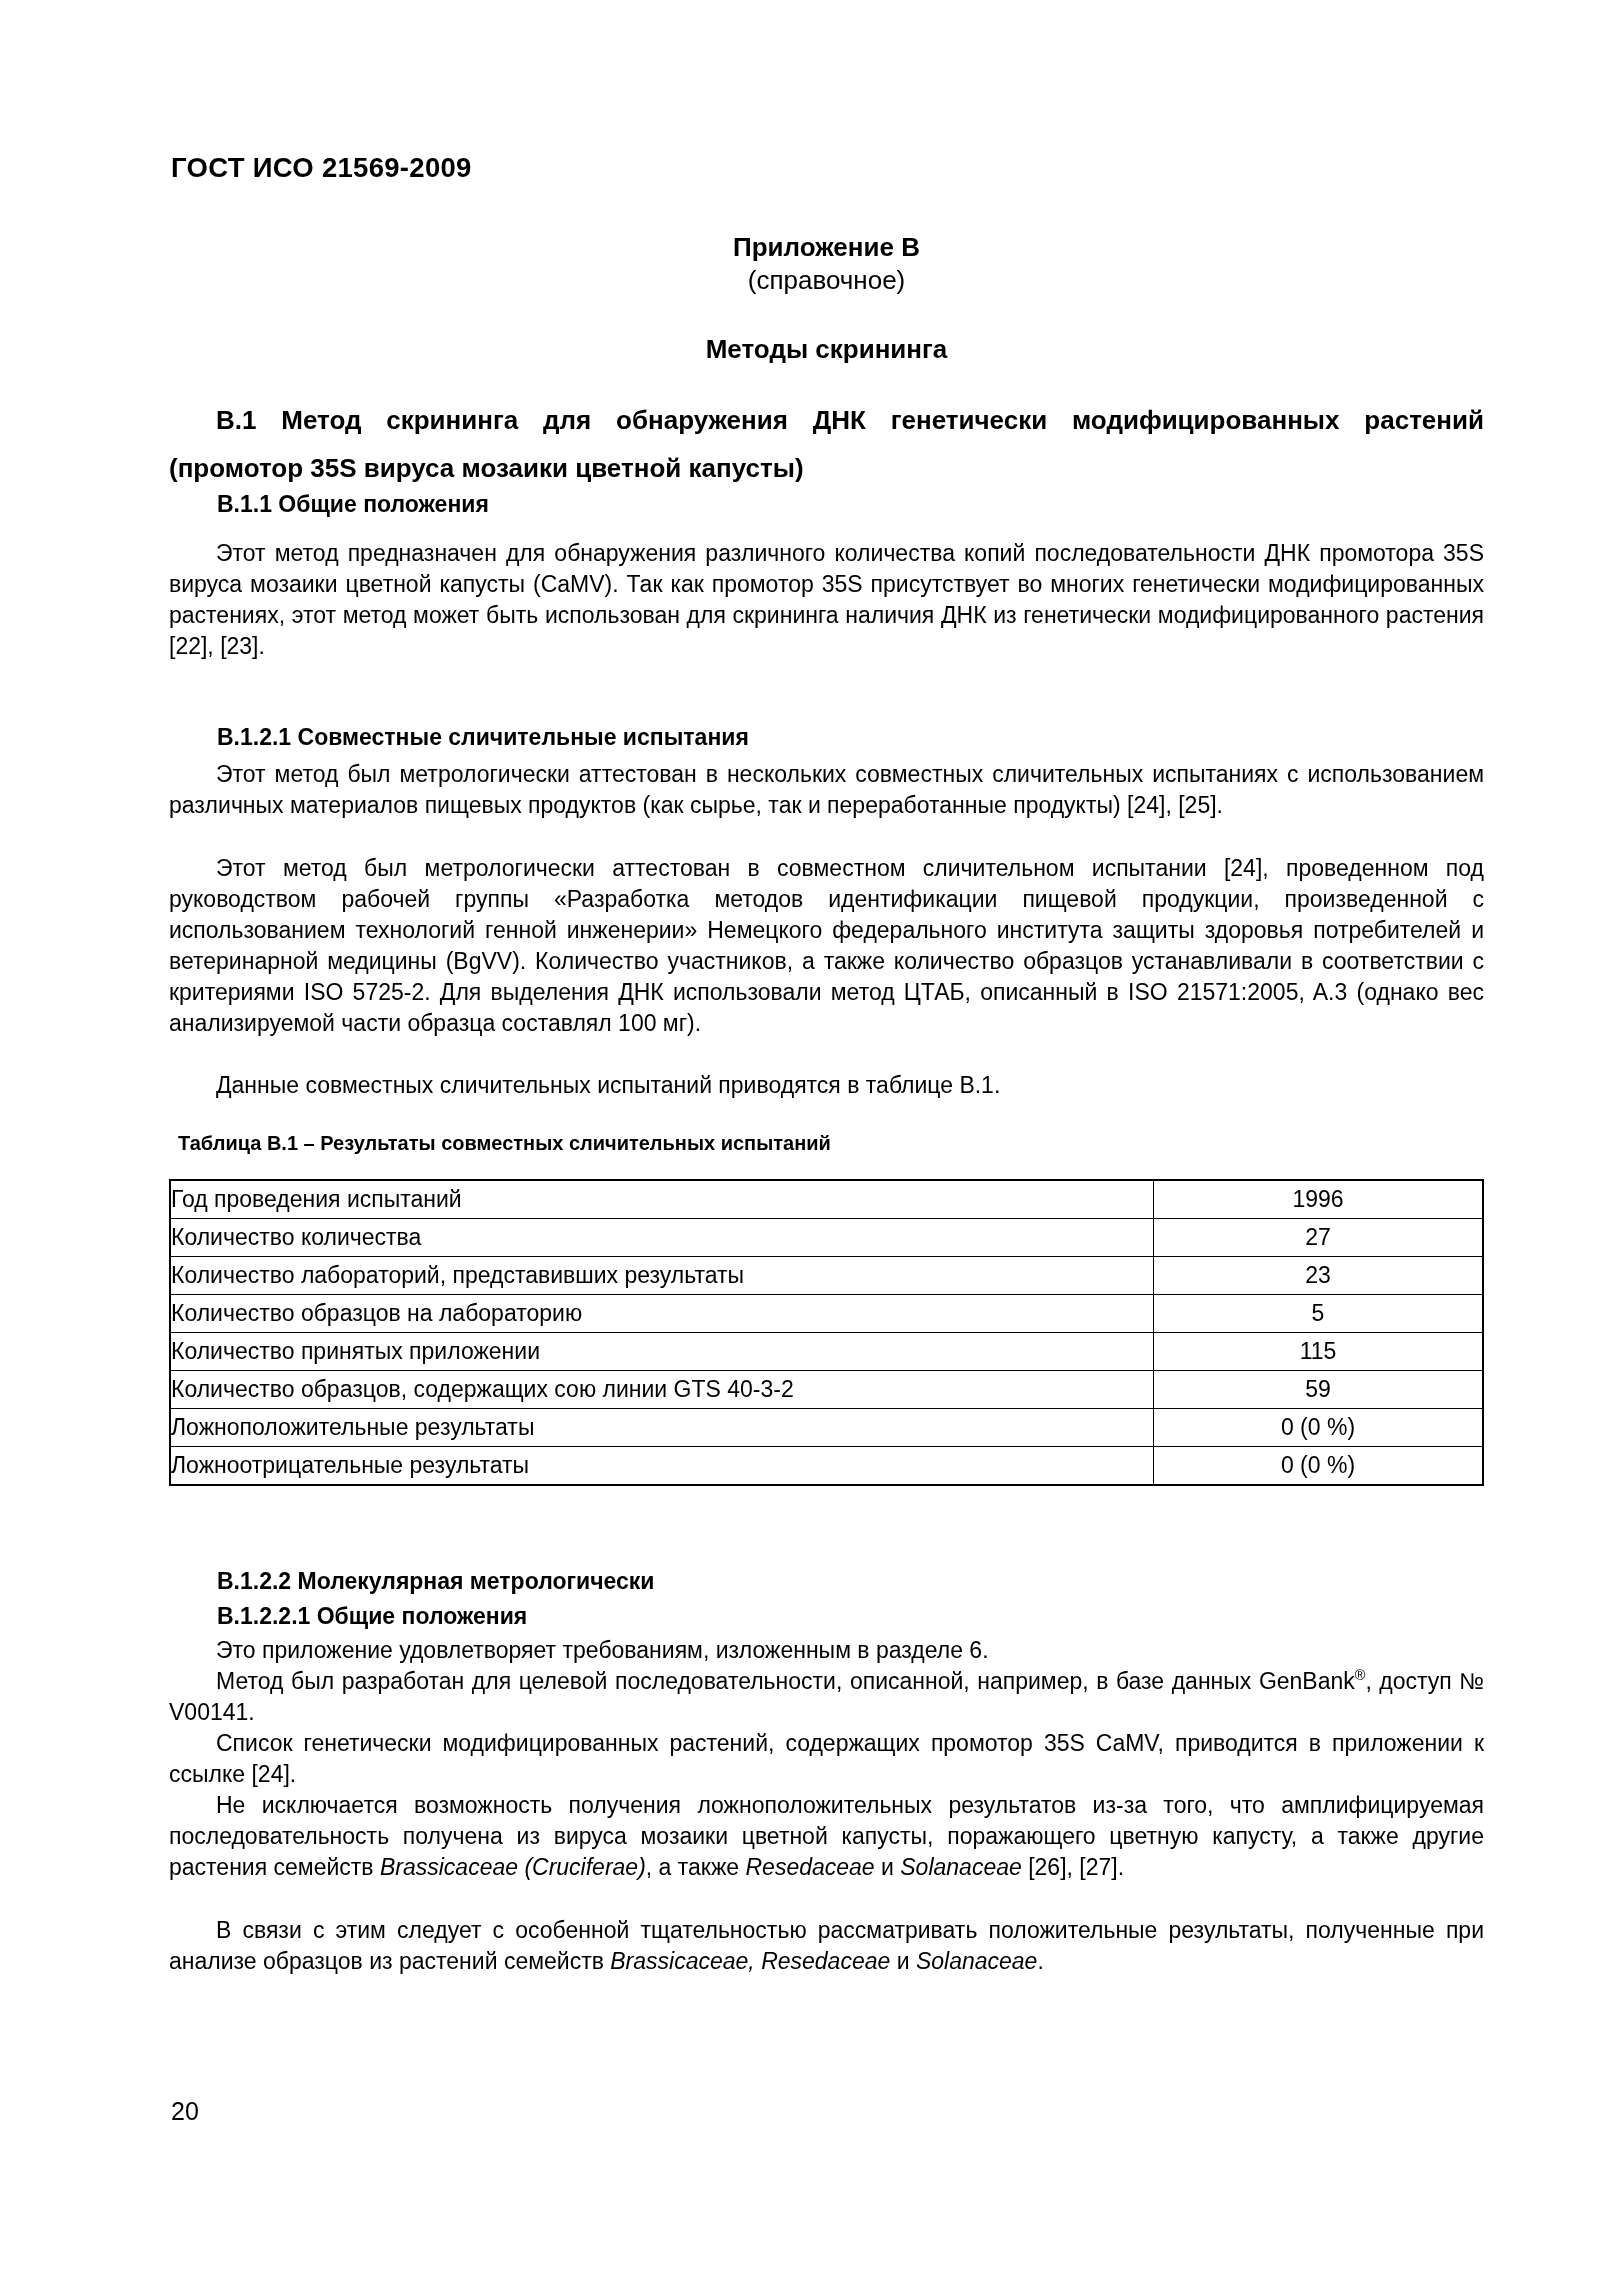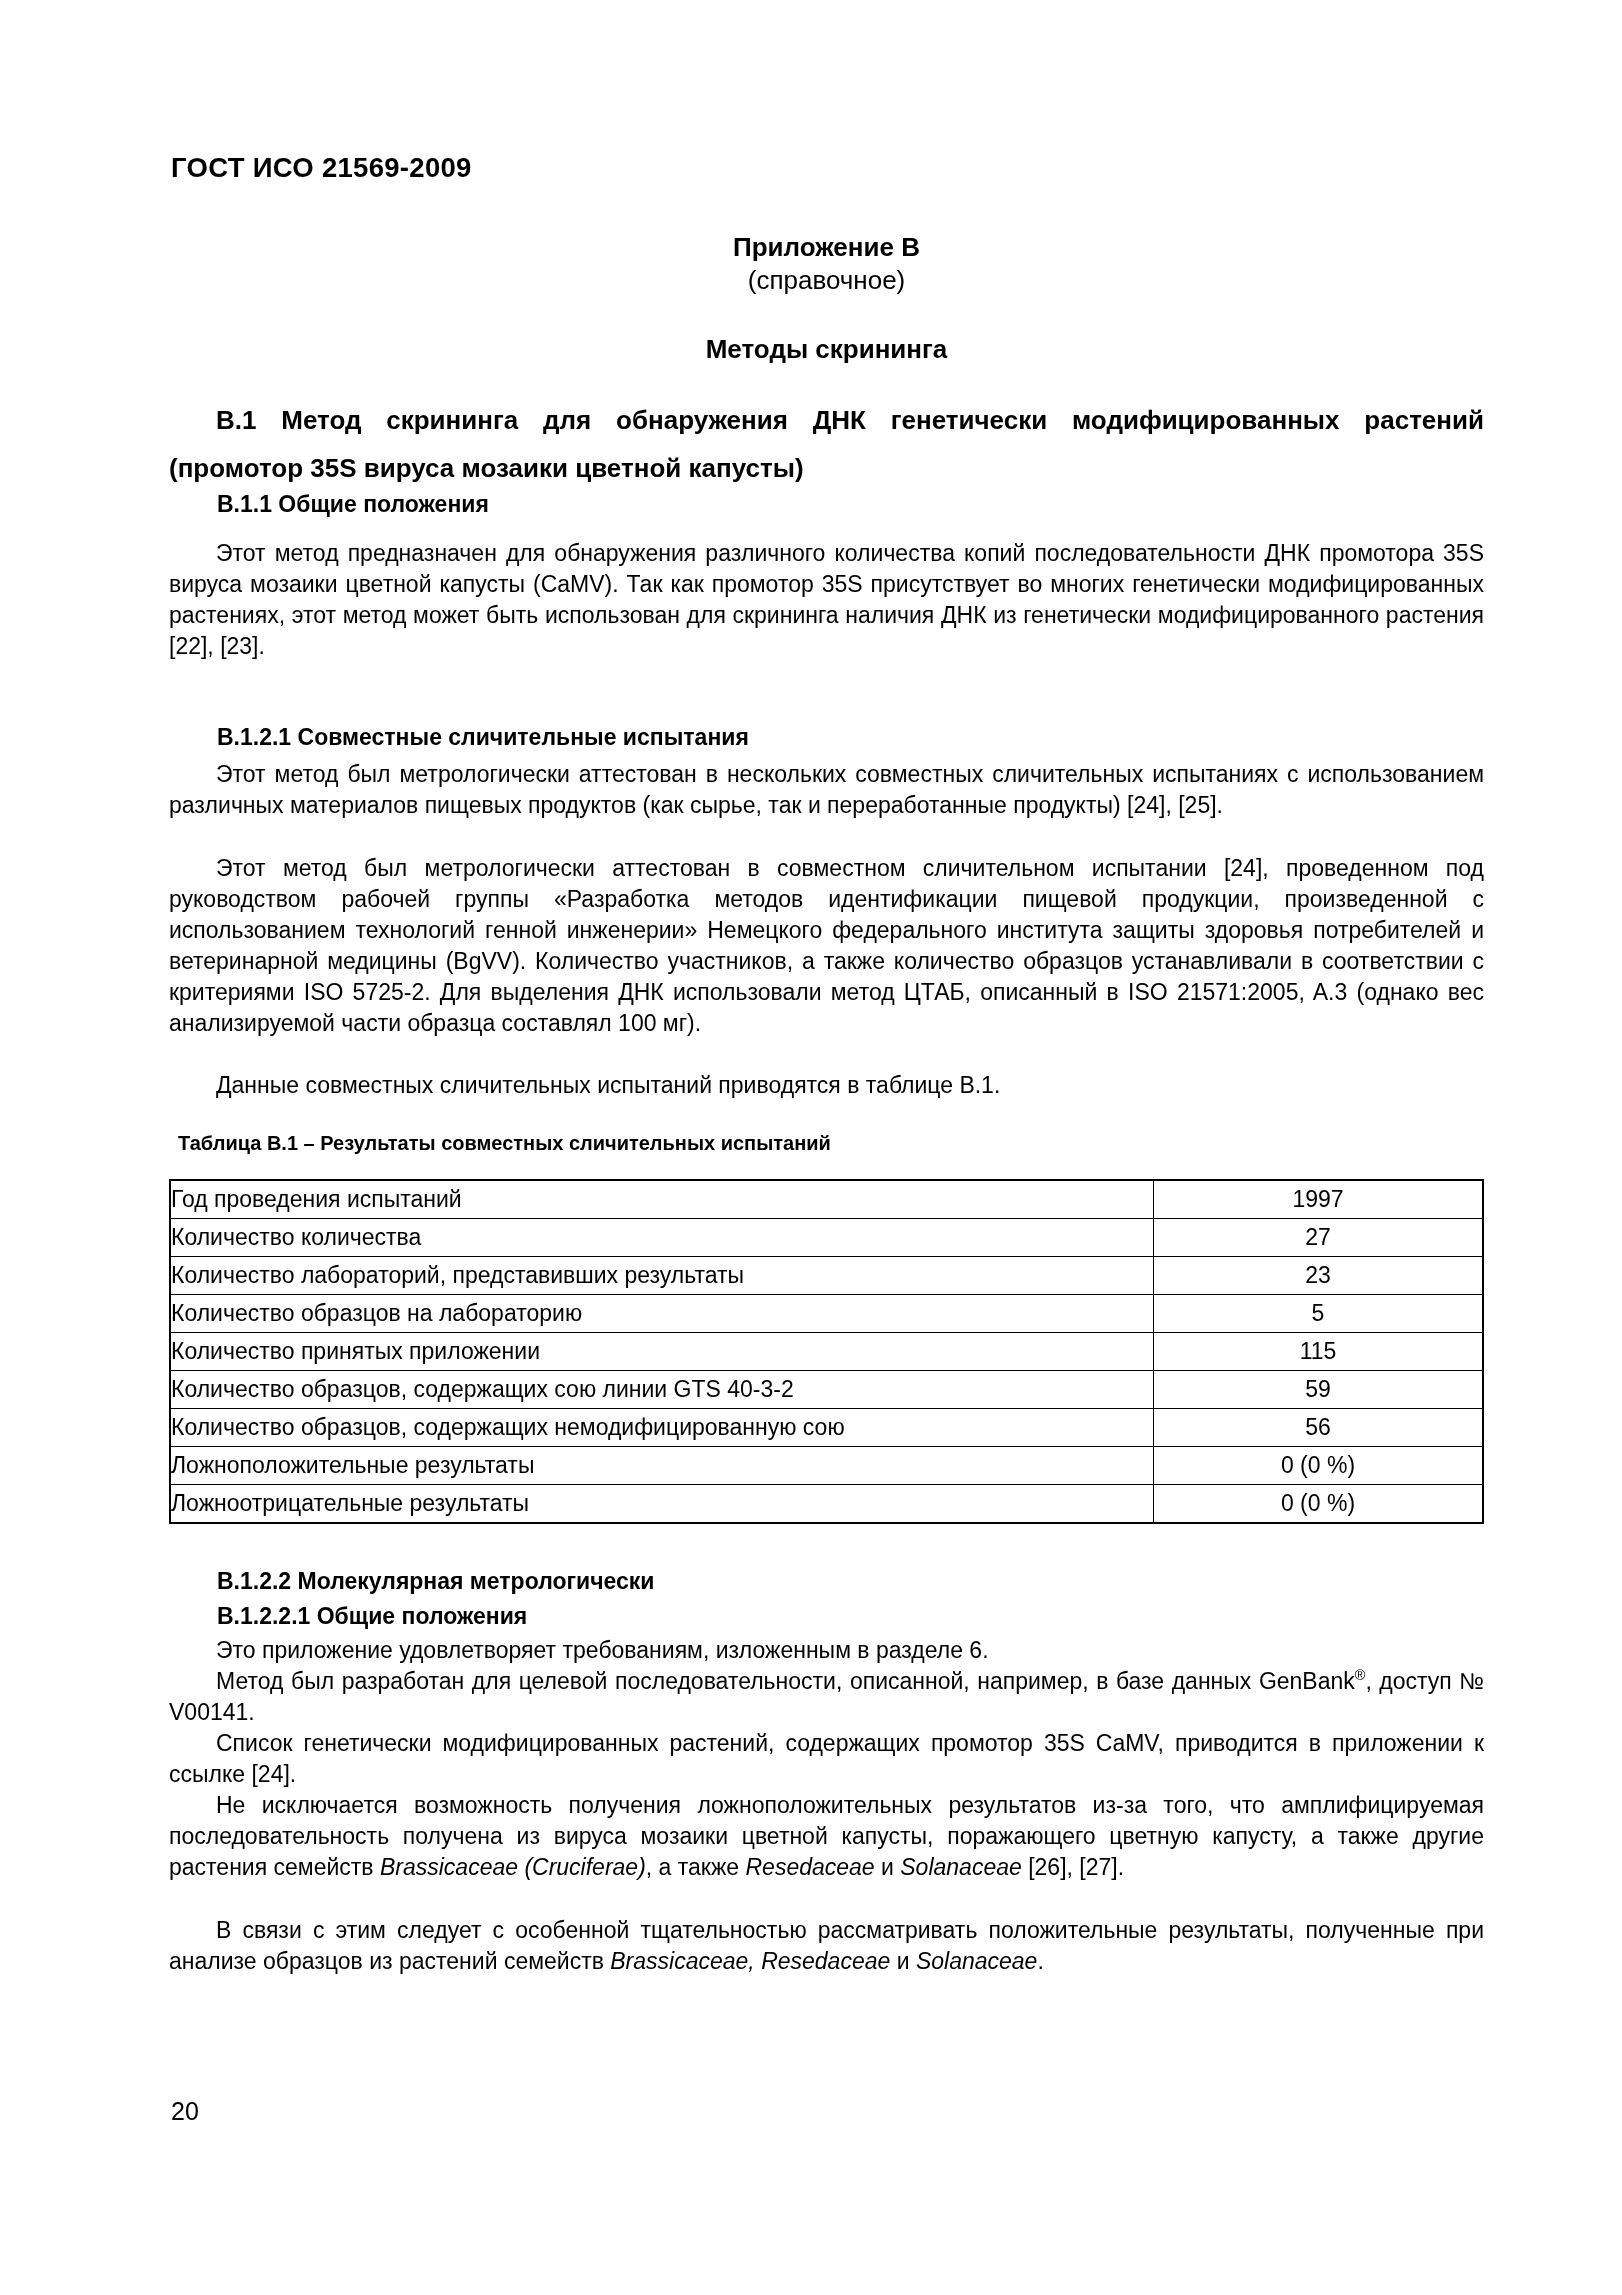--- a/index.html
+++ b/index.html
@@ -71,45 +71,41 @@
   <div class="para" style="top:759px;">Этот метод был метрологически аттестован в нескольких совместных сличительных испытаниях с использованием различных материалов пищевых продуктов (как сырье, так и переработанные продукты) [24], [25].</div>
   <div class="para" style="top:853px;">Этот метод был метрологически аттестован в совместном сличительном испытании [24], проведенном под руководством рабочей группы «Разработка методов идентификации пищевой продукции, произведенной с использованием технологий генной инженерии» Немецкого федерального института защиты здоровья потребителей и ветеринарной медицины (BgVV). Количество участников, а также количество образцов устанавливали в соответствии с критериями ISO 5725-2. Для выделения ДНК использовали метод ЦТАБ, описанный в ISO 21571:2005, A.3 (однако вес анализируемой части образца составлял 100 мг).</div>
   <div class="para" style="top:1070px;">Данные совместных сличительных испытаний приводятся в таблице В.1.</div>
 
   <div class="table-caption">Таблица В.1 – Результаты совместных сличительных испытаний</div>
 
   <table class="results">
     <tbody>
       <tr>
         <td class="label">Год проведения испытаний</td>
-        <td class="value">1997</td>
+        <td class="value">1996</td>
       </tr>
       <tr>
         <td class="label">Количество количества</td>
         <td class="value">27</td>
       </tr>
       <tr>
         <td class="label">Количество лабораторий, представивших результаты</td>
         <td class="value">23</td>
       </tr>
       <tr>
         <td class="label">Количество образцов на лабораторию</td>
         <td class="value">5</td>
       </tr>
       <tr>
         <td class="label">Количество принятых приложении</td>
         <td class="value">115</td>
       </tr>
       <tr>
         <td class="label">Количество образцов, содержащих сою линии GTS 40-3-2</td>
         <td class="value">59</td>
-      </tr>
-      <tr>
-        <td class="label">Количество образцов, содержащих немодифицированную сою</td>
-        <td class="value">56</td>
       </tr>
       <tr>
         <td class="label">Ложноположительные результаты</td>
         <td class="value">0 (0 %)</td>
       </tr>
       <tr>
         <td class="label">Ложноотрицательные результаты</td>
         <td class="value">0 (0 %)</td>
       </tr>
     </tbody>

